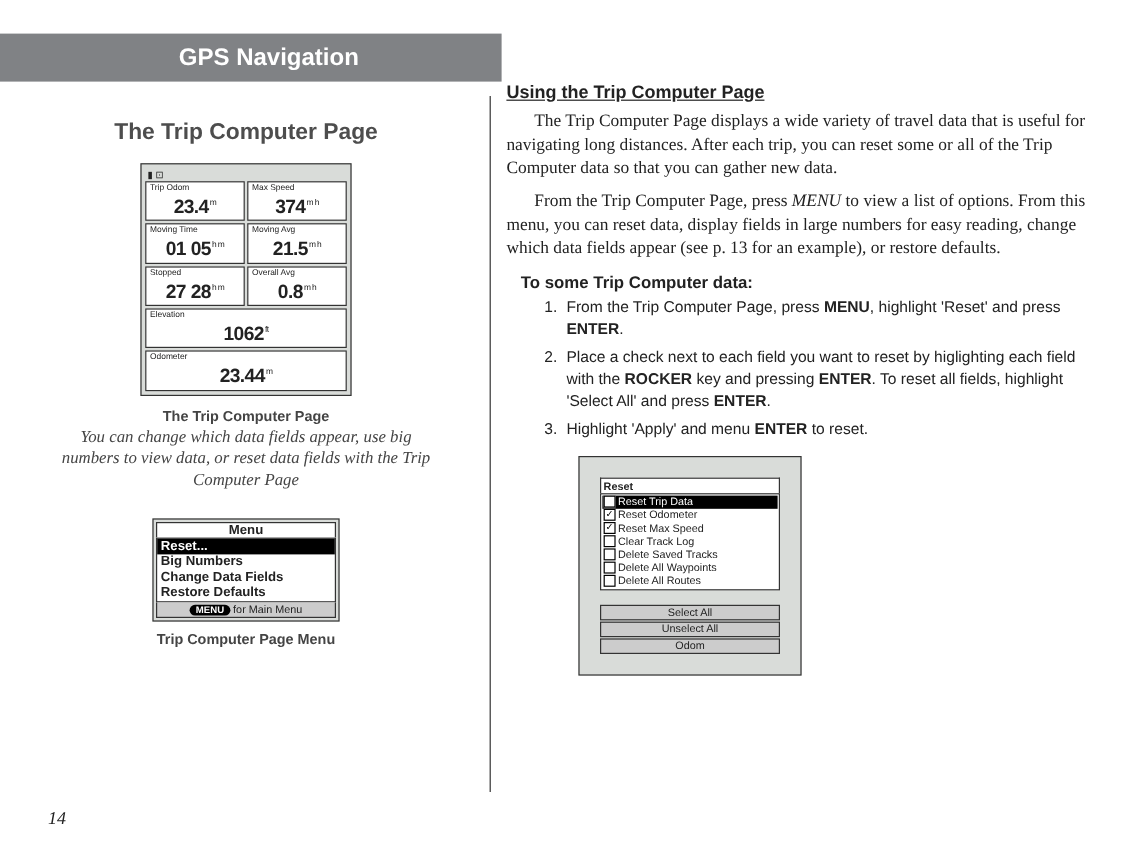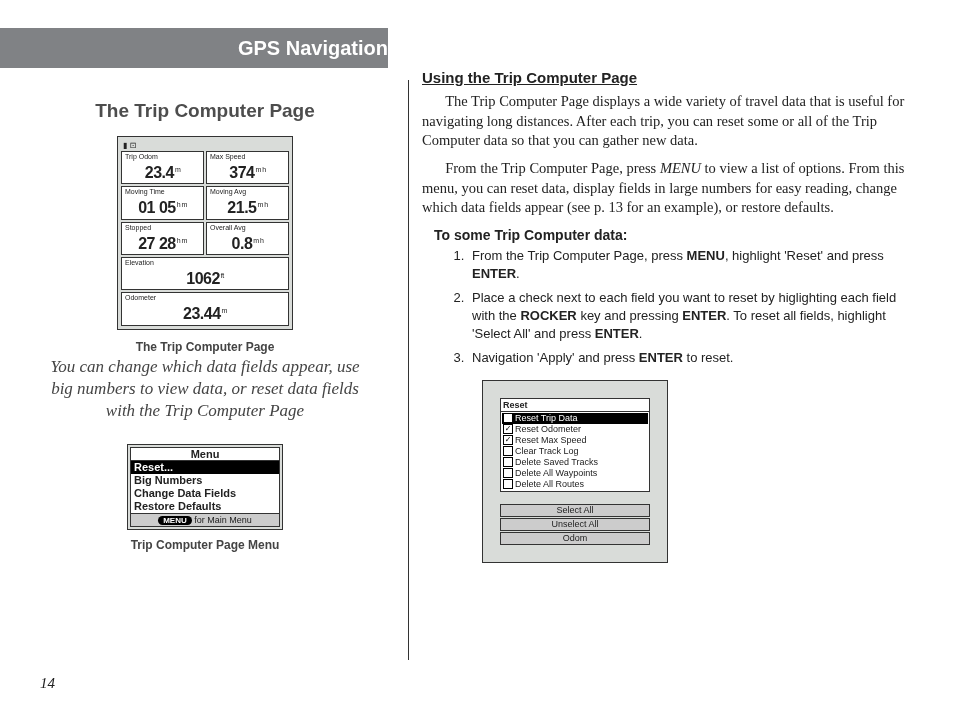--- a/index.html
+++ b/index.html
@@ -16,24 +16,25 @@
   .header-bar {
     position: absolute;
     top: 28px;
     left: 0;
     width: 388px;
     height: 40px;
     background: #808285;
     color: #fff;
     display: flex;
     align-items: center;
-    justify-content: flex-end;
+    justify-content: center;
     font-family: 'Trebuchet MS', Arial, sans-serif;
     font-size: 20px;
     font-weight: bold;
+    padding-left: 30px;
   }
   .left-col {
     position: absolute;
     top: 100px;
     left: 40px;
     width: 330px;
   }
   .left-title {
     text-align: center;
     font-family: 'Trebuchet MS', Arial, sans-serif;
@@ -89,21 +90,21 @@
   .fig-caption {
     text-align: center;
     font-size: 12px;
     font-family: 'Trebuchet MS', Arial, sans-serif;
     font-weight: bold;
     color: #444;
     margin-top: 6px;
   }
   .fig-desc {
     text-align: center;
-    font-size: 17px;
+    font-size: 14px;
     font-style: italic;
     color: #444;
     line-height: 1.3;
     margin: 2px 4px 22px 4px;
   }
   .menu-screen {
     width: 150px;
     margin: 0 auto;
     background: #d9dcd9;
     border: 1px solid #333;
@@ -339,21 +340,21 @@
 
   <div class="steps-title">To some Trip Computer data:</div>
   <ol class="steps">
     <li>
       <span>From the Trip Computer Page, press </span><span class="bld">MENU</span><span>, highlight 'Reset' and press </span><span class="bld">ENTER</span><span>.</span>
     </li>
     <li>
       <span>Place a check next to each field you want to reset by higlighting each field with the </span><span class="bld">ROCKER</span><span> key and pressing </span><span class="bld">ENTER</span><span>. To reset all fields, highlight 'Select All' and press </span><span class="bld">ENTER</span><span>.</span>
     </li>
     <li>
-      <span>Navigation 'Apply' and press </span><span class="bld">ENTER</span><span> to reset.</span>
+      <span>Highlight 'Apply' and menu </span><span class="bld">ENTER</span><span> to reset.</span>
     </li>
   </ol>
 
   <div class="reset-screen" style="margin-left:60px">
     <div class="reset-title">Reset</div>
     <div class="reset-list" id="reset-list">
         <div class="reset-row selected">
           <span class="cb"></span>
           <span>Reset Trip Data</span>
         </div>

